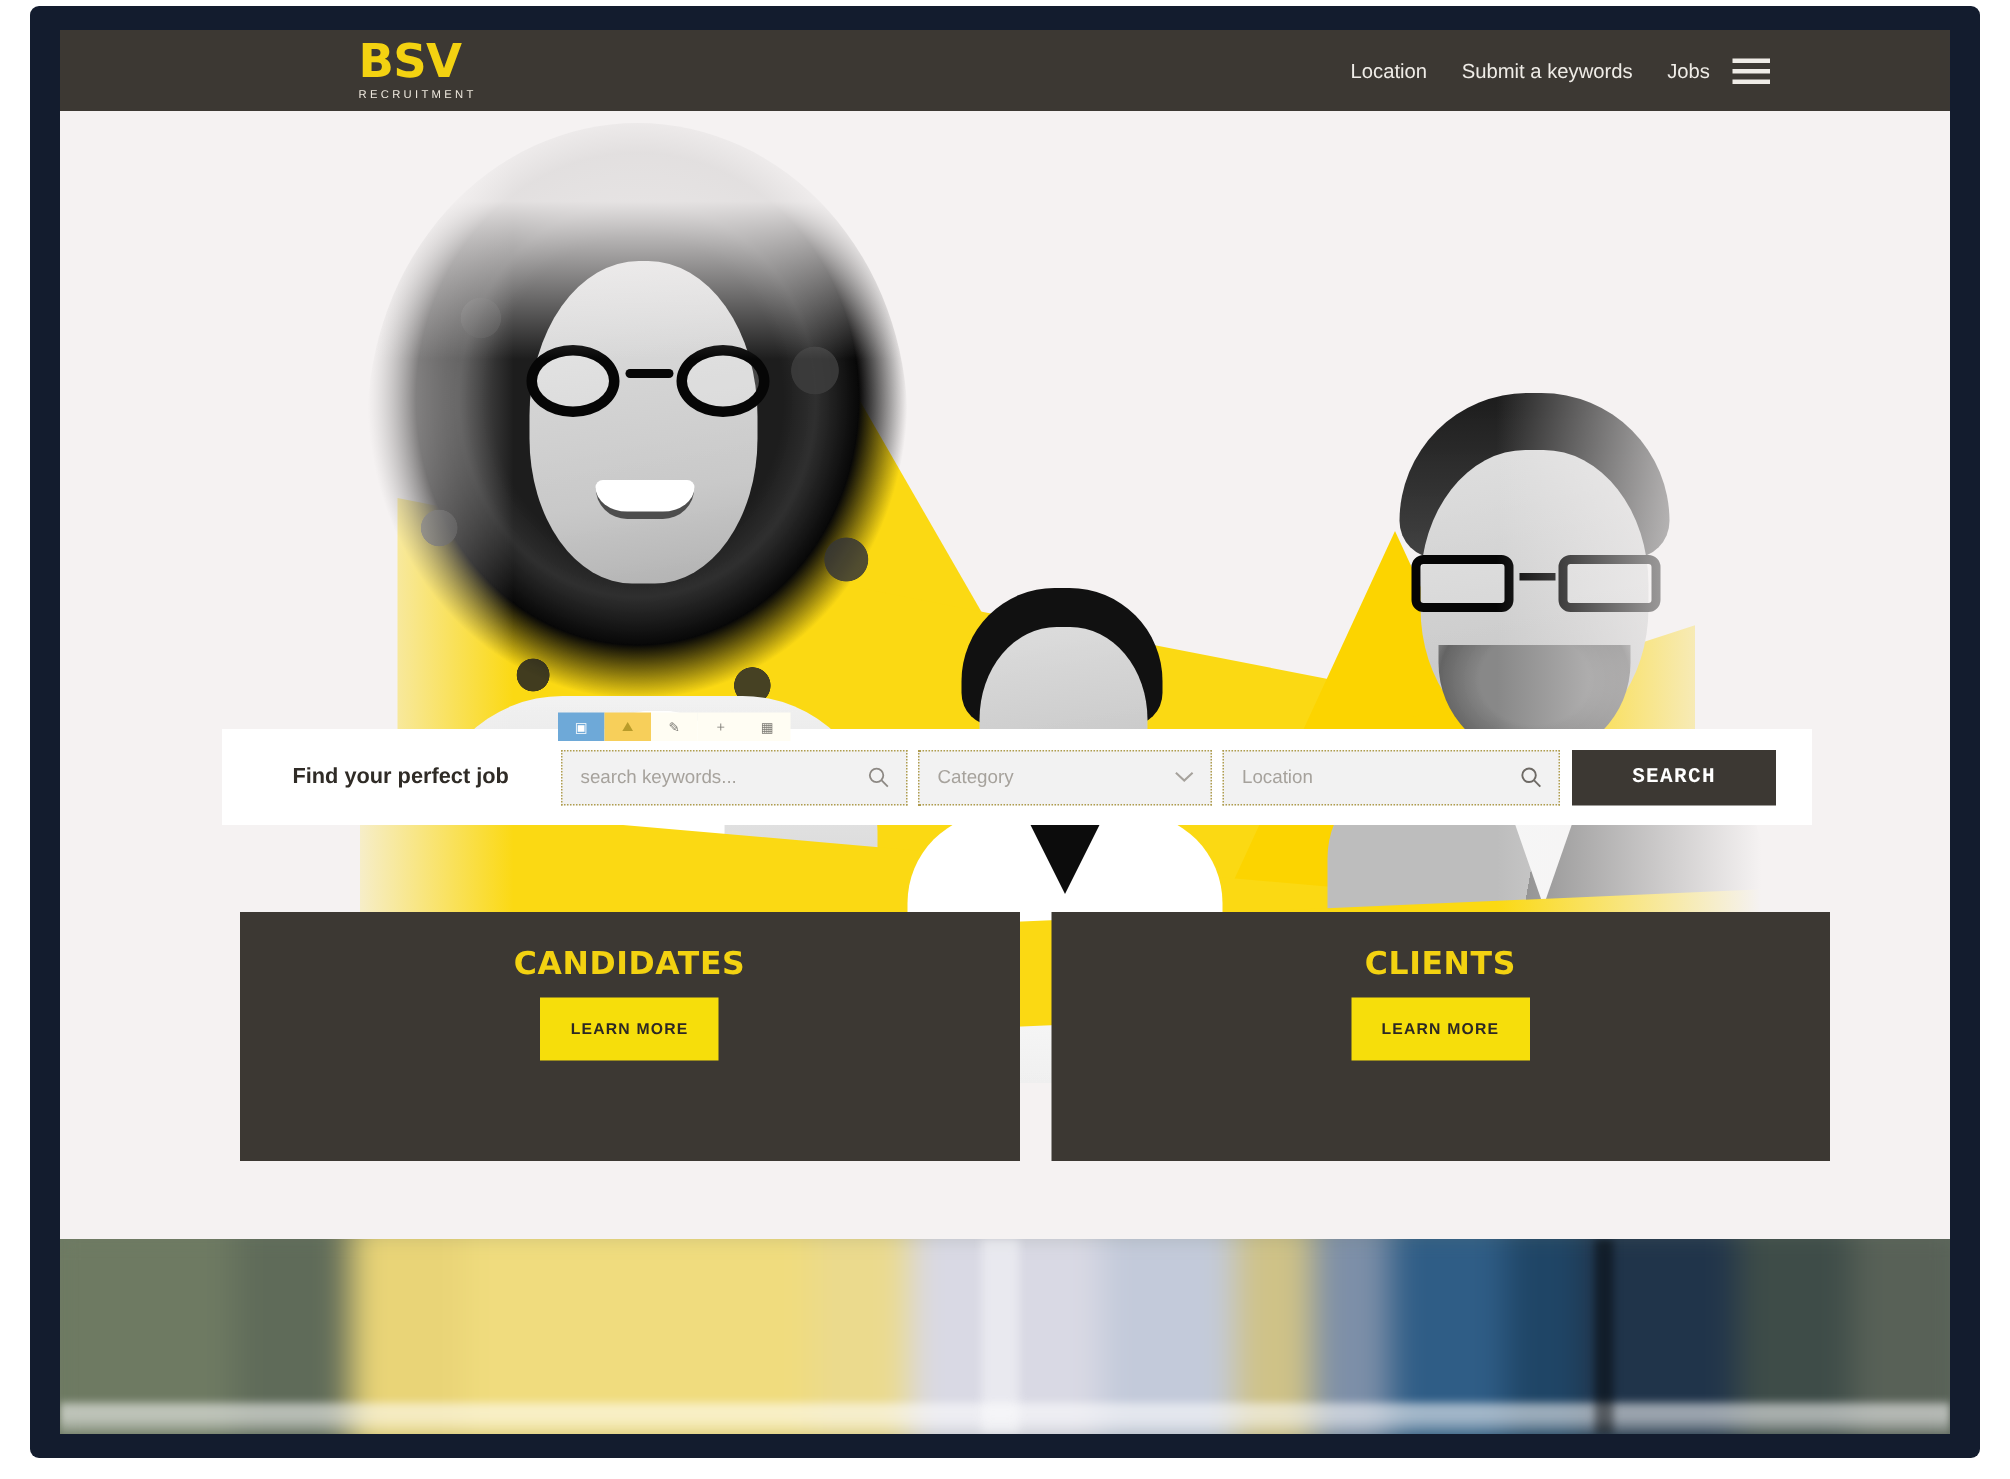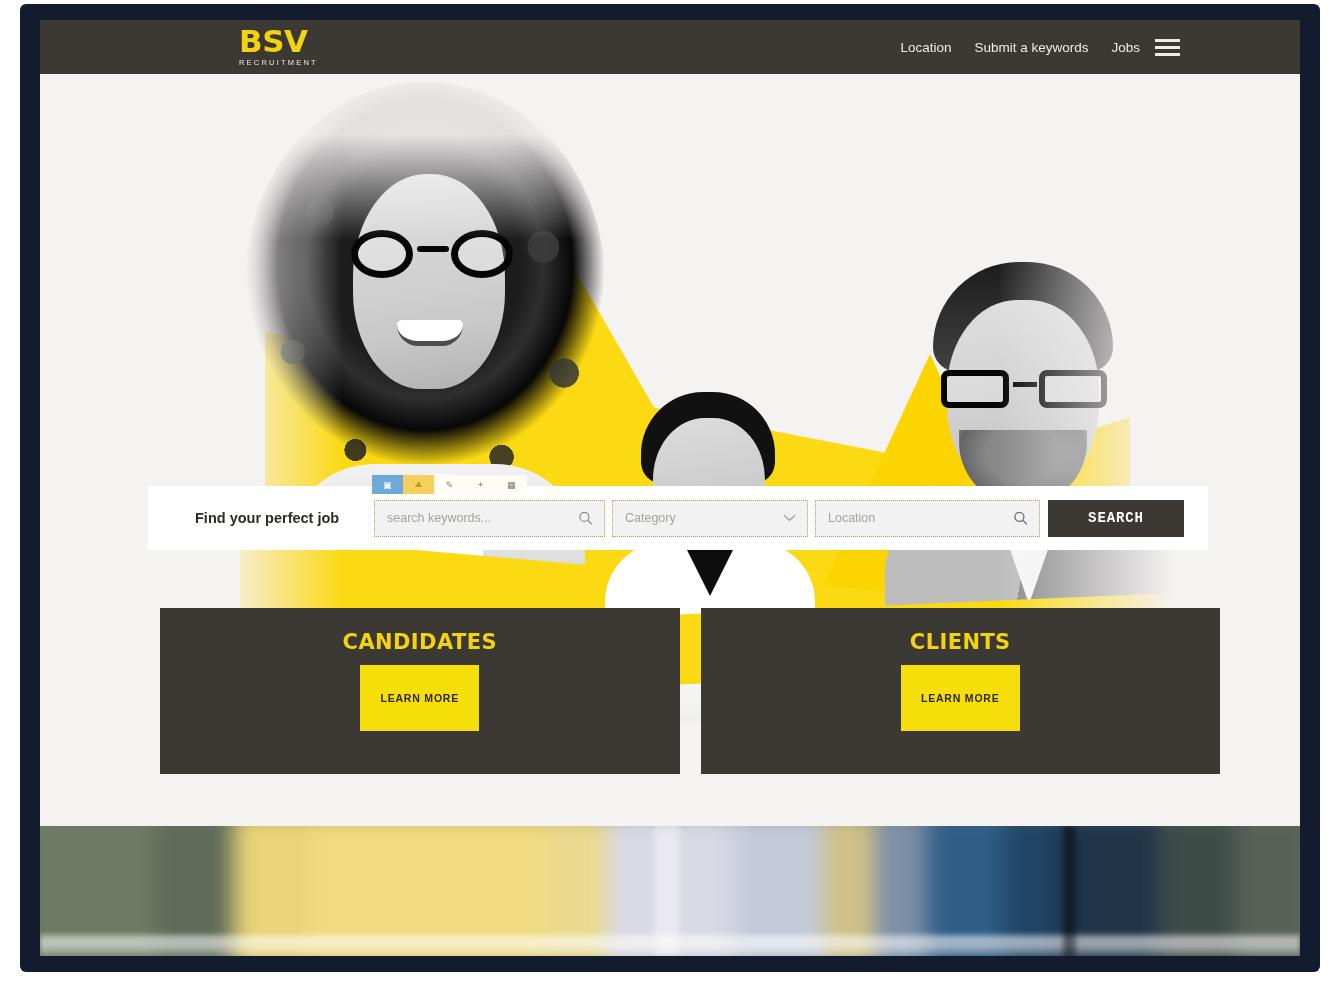--- a/index.html
+++ b/index.html
@@ -463,21 +463,21 @@
     max-width: 470px;
     margin: 0 auto 17px;
   }
   .promo-btn {
     display: inline-block;
     background: #f6de0b;
     color: #2c2824;
     font-size: 10.5px;
     font-weight: bold;
     letter-spacing: .8px;
-    padding: 27px 20px;
+    padding: 15px 20px;
     border: 0;
     cursor: pointer;
     font-family: "Liberation Sans", sans-serif;
   }
 
   
   #bottom-band {
     position: absolute;
     left: 0; bottom: 0;
     width: 100%;

